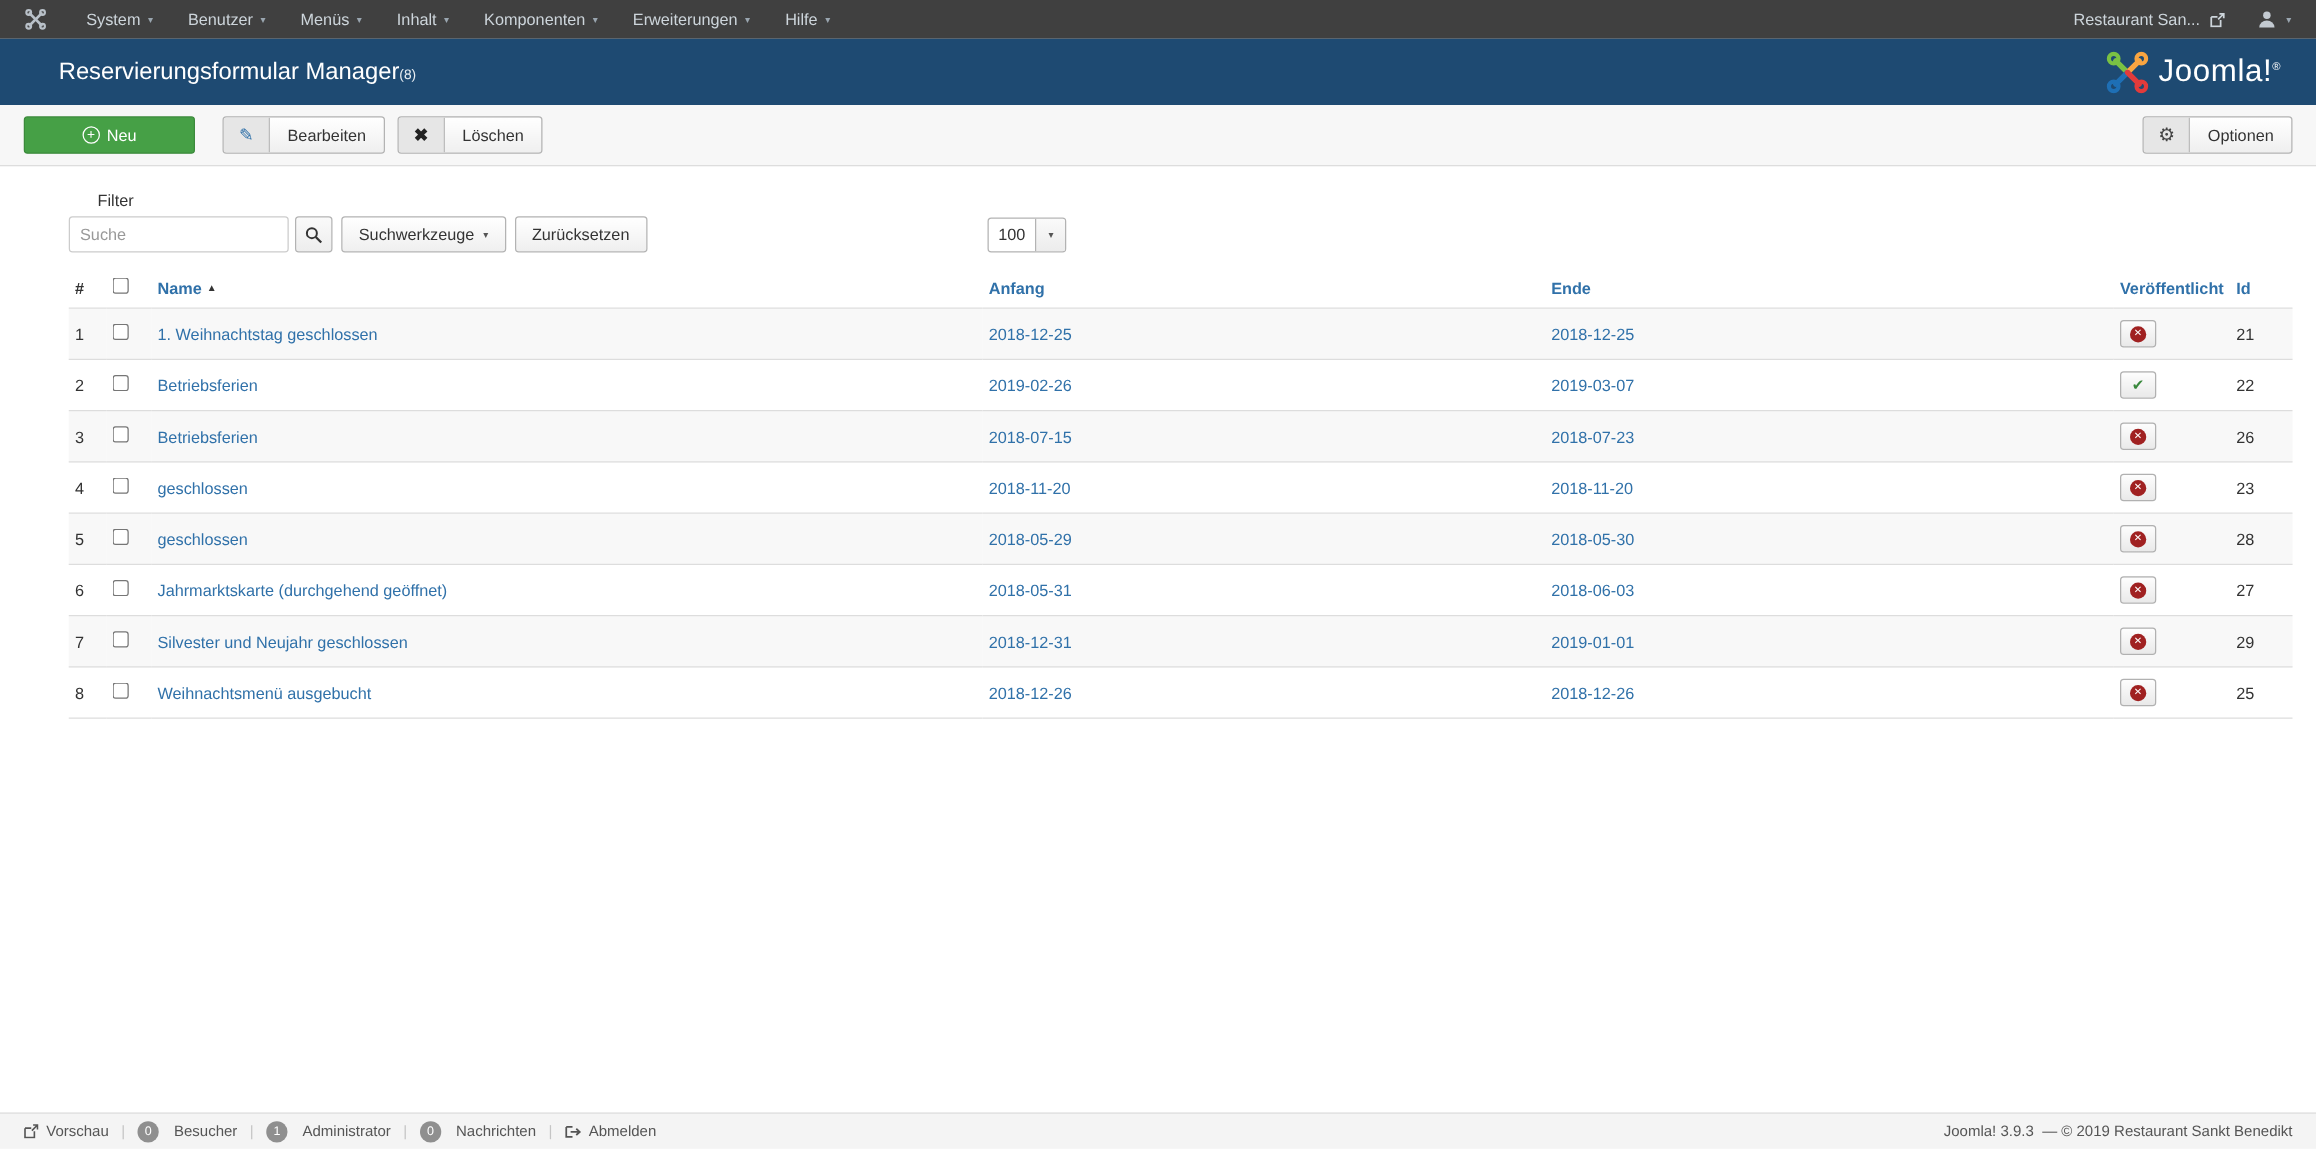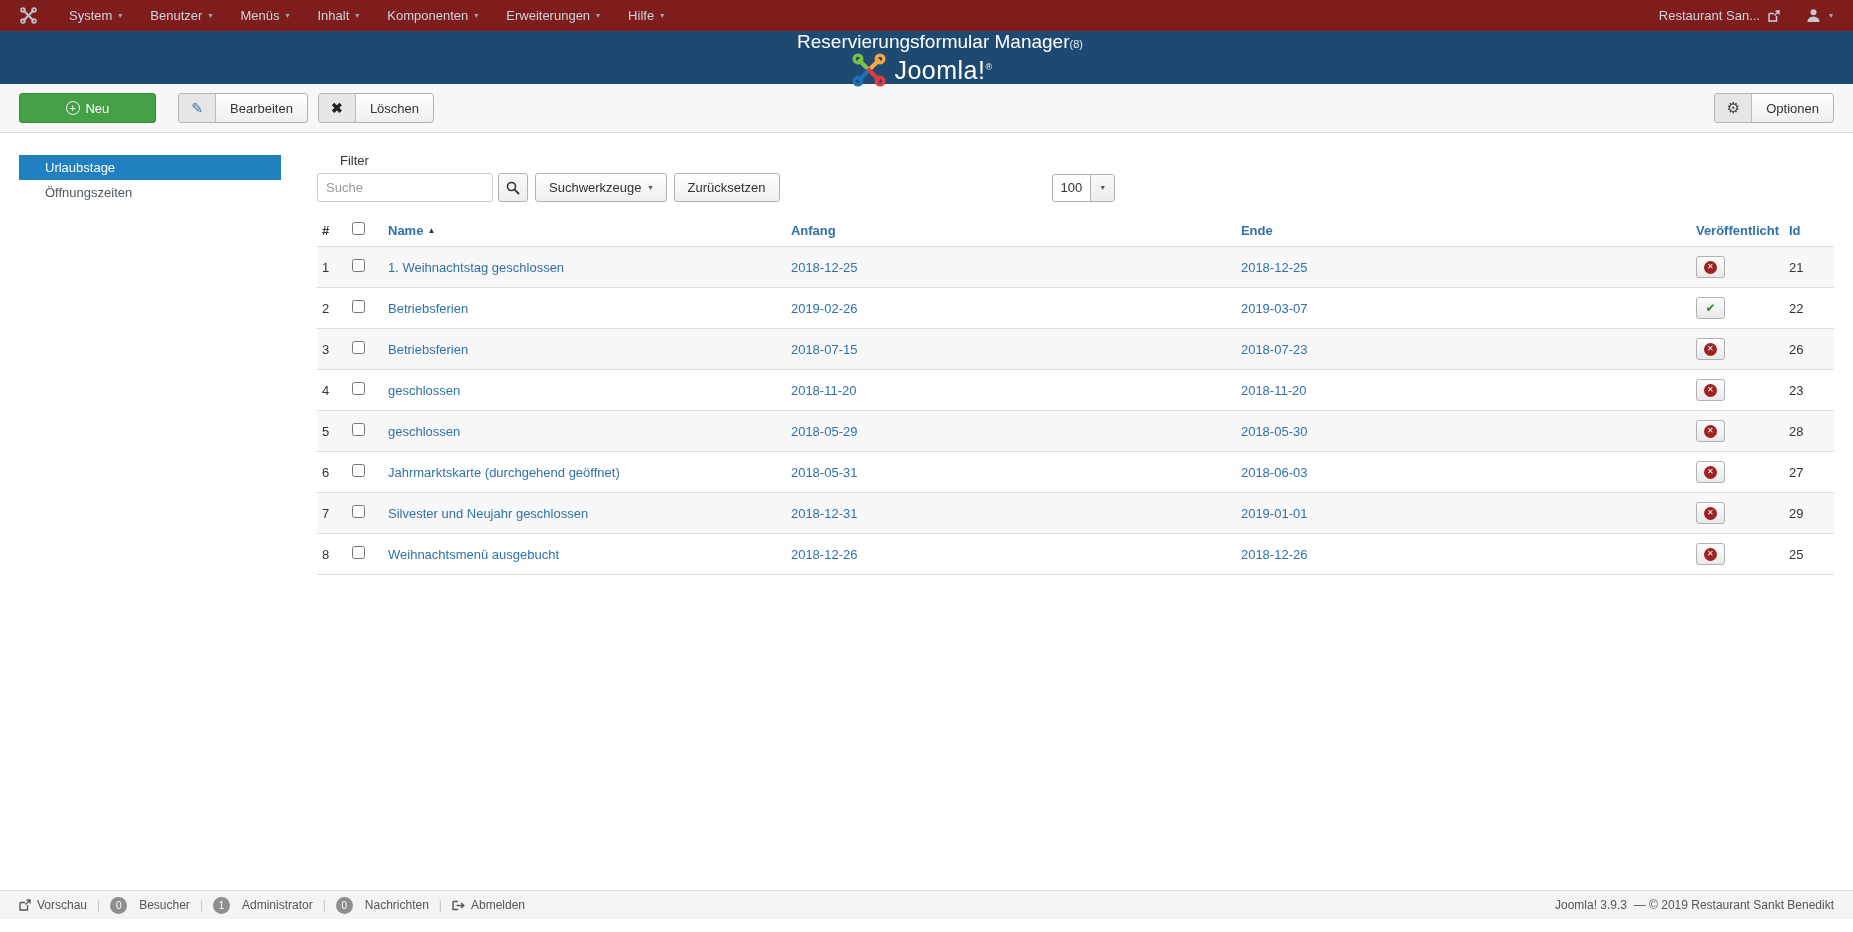--- a/index.html
+++ b/index.html
@@ -2,31 +2,31 @@
 <html><head>
 <meta charset="utf-8">
 <style>
   * { box-sizing: border-box; margin: 0; padding: 0; }
   html,body { width:1853px; height:932px; overflow:hidden;
     font-family:"Liberation Sans","DejaVu Sans",sans-serif; background:#fff; color:#333; }
   a { text-decoration:none; }
   .clickable { cursor:pointer; }
 
   
-  .topbar { height:31px; background:#7f1d1d; display:flex; align-items:center; padding:0 20px; }
+  .topbar { height:31px; background:#404040; display:flex; align-items:center; padding:0 20px; }
   .topbar .jicon { width:17px; height:17px; margin-right:20px; }
   .topbar .menu { display:flex; align-items:center; gap:4px; }
   .topbar .menu a { color:#cdd5db; font-size:13px; padding:0 12px; display:inline-flex; align-items:center; gap:6px; }
   .caret-sm { font-size:8px; color:#9aa6b0; line-height:1; }
   .topbar .spacer { flex:1; }
   .topbar .site { color:#cdd5db; font-size:13px; display:inline-flex; align-items:center; gap:8px; margin-right:26px; }
   .topbar .user { display:inline-flex; align-items:center; gap:8px; color:#cdd5db; }
 
   
-  .pagehead { height:53px; background:#1e4a72; display:flex; align-items:center; padding:0 20px;flex-direction:column; }
+  .pagehead { height:53px; background:#1e4a72; display:flex; align-items:center; padding:0 20px; }
   .pagehead .title { color:#fff; font-size:19px; font-weight:400; margin-left:27px; }
   .pagehead .title small { font-size:11px; color:#e8eef3; }
   .pagehead .spacer { flex:1; }
   .joomla-logo { display:flex; align-items:center; gap:8px; margin-right:8px; }
   .joomla-logo .word { color:#fff; font-size:25px; letter-spacing:0.5px; }
   .joomla-logo sup { font-size:9px; color:#fff; }
 
   
   .subhead { height:49px; background:#f7f7f7; border-bottom:1px solid #ddd;
     display:flex; align-items:center; padding:0 19px; }
@@ -211,24 +211,20 @@
   <div class="spacer"></div>
   <button class="btn clickable">
     <span class="ico">
         <span class="gear-glyph">⚙</span>
       </span>
     <span class="lbl">Optionen</span>
   </button>
 </div>
 
 <div class="main">
-  <aside class="sidebar">
-    <a class="side-item active clickable">Urlaubstage</a>
-    <a class="side-item clickable">Öffnungszeiten</a>
-  </aside>
 
   <section class="content">
     <div class="filter-label">Filter</div>
 
     <div class="controls">
       <input class="search-input" type="text" placeholder="Suche" style="">
       <button class="btn-sq clickable">
         <svg width="14" height="14" viewBox="0 0 14 14">
           <circle cx="5.5" cy="5.5" r="4" fill="none" stroke="#333" stroke-width="1.6"></circle>
           <path d="M8.6,8.6 L13,13" stroke="#333" stroke-width="1.8"></path>

